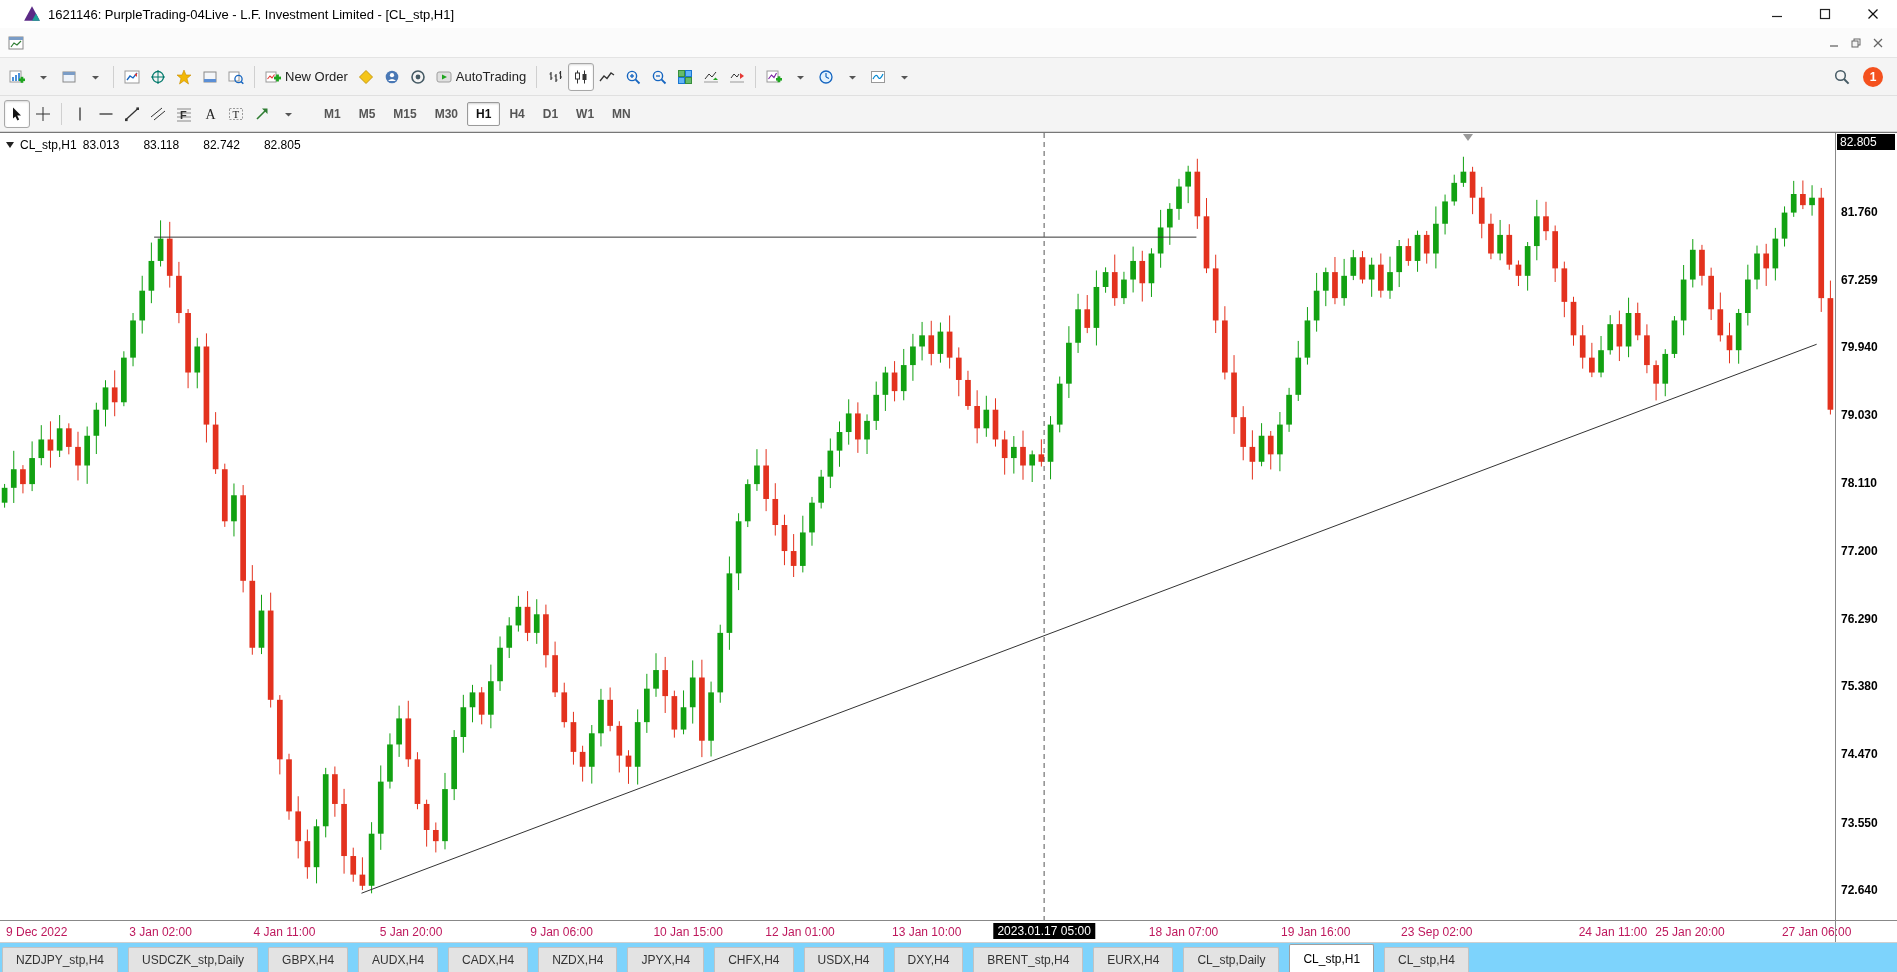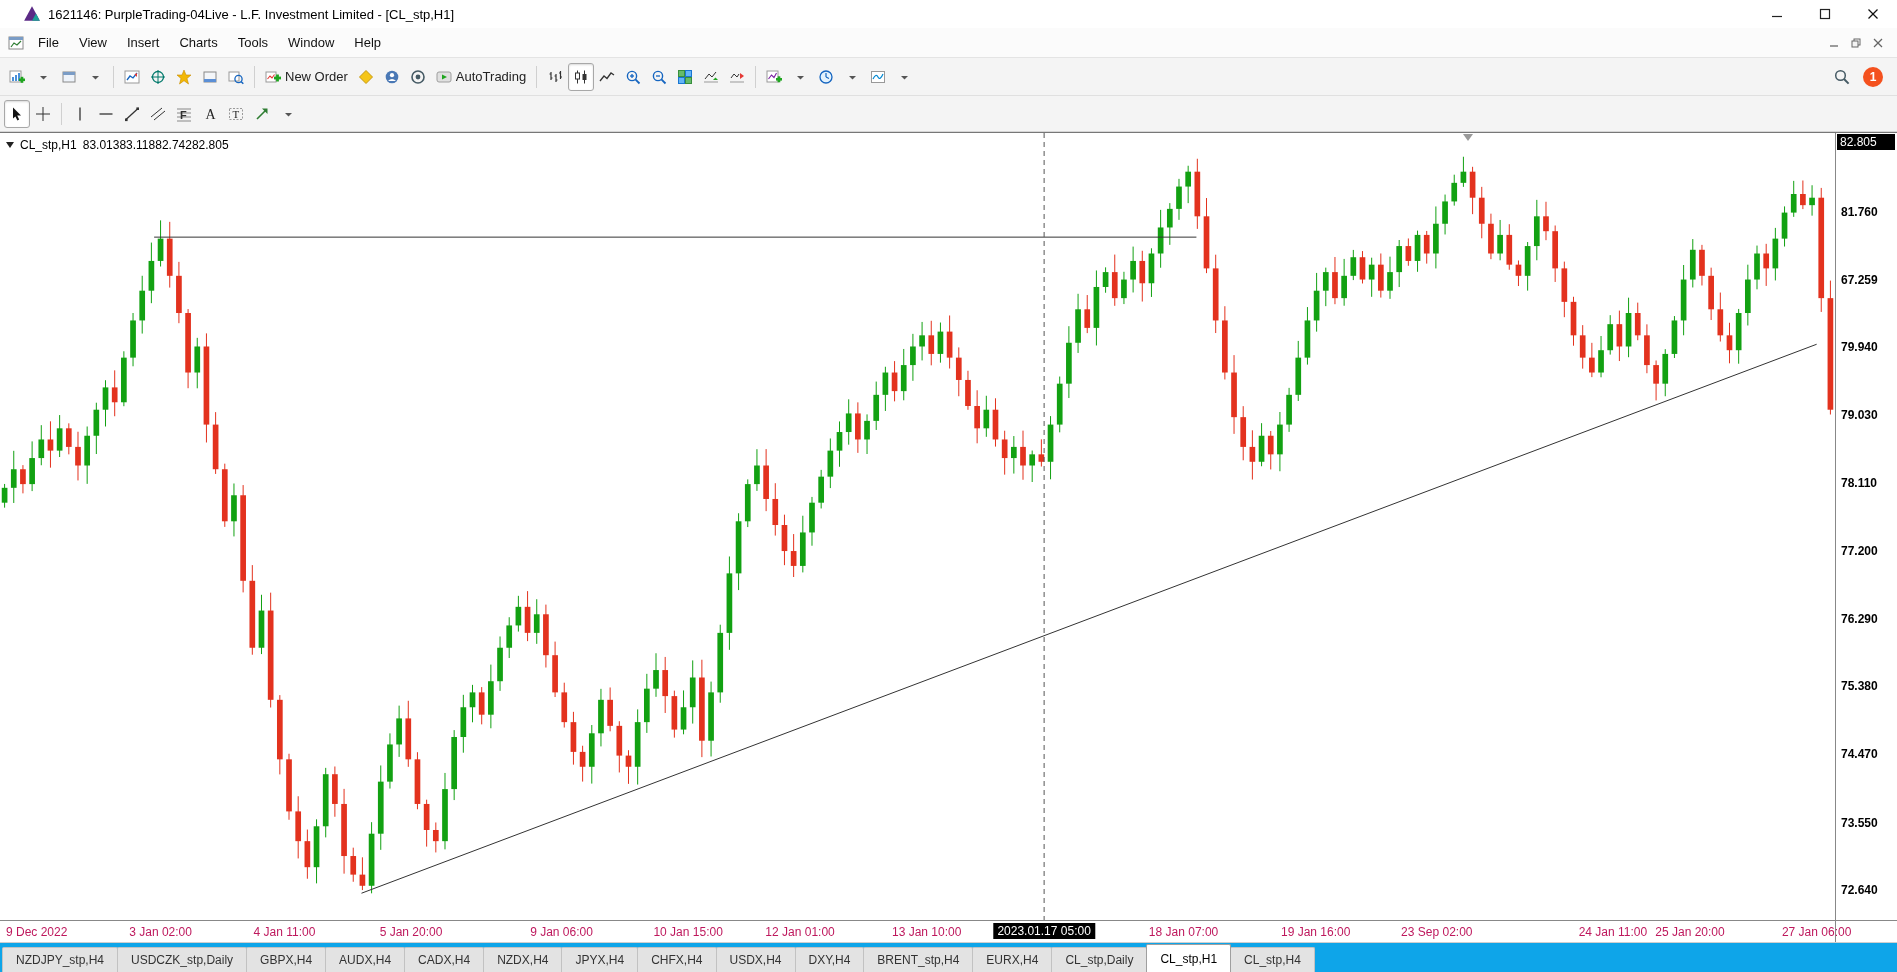--- a/index.html
+++ b/index.html
@@ -37,34 +37,34 @@
   .tf-group { display:flex; align-items:center; margin-left:14px; }
   .tf-btn { padding:4px 8px; font-size:12px; font-weight:bold; color:#555; border:1px solid transparent; border-radius:2px; }
   .tf-btn.active { background:#fff; border-color:#9a9a9a; box-shadow:inset 0 1px 2px rgba(0,0,0,.18); color:#111; }
 
   
   .chart-region { flex:1 1 auto; display:flex; border-top:1px solid #777; min-height:0; }
   .chart-pane { flex:1 1 auto; position:relative; background:#fff; min-width:0; }
   #chart-svg { position:absolute; inset:0; width:100%; height:100%; display:block; }
   .chart-label { position:absolute; top:5px; left:6px; display:flex; align-items:center; gap:6px; font-size:12px; color:#000; z-index:3; }
   .chart-label .tri { width:8px; height:8px; }
-  .ohlc-vals { display:flex; gap:0; }
+  .ohlc-vals { display:flex; gap:24px; }
 
   .price-axis { flex:0 0 62px; position:relative; background:#fff; border-left:1px solid #888; font-size:12px; }
   .y-tick { position:absolute; left:5px; transform:translateY(-50%); color:#000; white-space:nowrap;font-weight:bold; }
   .price-badge { position:absolute; left:1px; right:2px; background:#000; color:#fff; padding:1px 3px; font-size:12px; z-index:4; }
 
   .time-axis { flex:0 0 22px; display:flex; border-top:1px solid #888; background:#fff; }
   .time-strip { flex:1 1 auto; position:relative; }
   .x-tick { position:absolute; top:4px; transform:translateX(-50%); font-size:12px; color:#be185d; white-space:nowrap; }
   .x-badge { background:#000; color:#fff; padding:1px 4px; top:2px; }
   .time-corner { flex:0 0 62px; border-left:1px solid #888; }
 
   
-  .tabbar { flex:0 0 30px; background:#0ea5e9; border-top:1px solid #cfcfcf; display:flex; align-items:flex-end; padding:0 0 0 2px; }
+  .tabbar { flex:0 0 30px; background:#7dd3fc; border-top:1px solid #cfcfcf; display:flex; align-items:flex-end; padding:0 0 0 2px;gap:11px; }
   .tab { height:25px; padding:5px 13px 0 13px; font-size:12px; color:#333; background:#e3e3e3; border:1px solid #c2c2c2;
          border-bottom:none; margin-right:-1px; border-radius:2px 2px 0 0; white-space:nowrap; }
   .tab.active { background:#fff; color:#000; height:28px; padding-top:7px; border-color:#9f9f9f; position:relative; z-index:2; }
 </style>
 </head>
 <body>
 
 <div class="app">
 
   <div class="titlebar">
@@ -92,29 +92,20 @@
       </div>
     </div>
   </div>
 
   <div class="menubar">
     <svg class="mdi-chart-icon" viewBox="0 0 16 16">
       <rect x="1" y="2" width="14" height="12" fill="#fff" stroke="#888"></rect>
       <rect x="1" y="2" width="14" height="3" fill="#7a9cc6"></rect>
       <polyline points="3,12 6,8 9,10 13,6" fill="none" stroke="#2e7d32" stroke-width="1.2"></polyline>
     </svg>
-    <div id="menu-items" style="display:flex;">
-        <div class="menu-item">File</div>
-        <div class="menu-item">View</div>
-        <div class="menu-item">Insert</div>
-        <div class="menu-item">Charts</div>
-        <div class="menu-item">Tools</div>
-        <div class="menu-item">Window</div>
-        <div class="menu-item">Help</div>
-      </div>
     <div class="mdi-controls">
       <div class="mdi-btn">
         <svg width="10" height="10" viewBox="0 0 10 10">
             <line x1="1" y1="8" x2="9" y2="8" stroke="#666" stroke-width="1.3"></line>
           </svg>
       </div>
       <div class="mdi-btn">
         <svg width="10" height="10" viewBox="0 0 10 10">
             <rect x="3" y="1" width="6" height="6" fill="none" stroke="#666"></rect>
             <rect x="1" y="3" width="6" height="6" fill="#f4f4f4" stroke="#666"></rect>
@@ -398,20 +389,31 @@
       <svg class="ic" viewBox="0 0 16 16">
         <line x1="3" y1="13" x2="12" y2="4" stroke="#2e7d32" stroke-width="1.6"></line>
           <polygon points="13.5,2.5 13.5,8 8,2.5" fill="#2e7d32"></polygon>
       </svg>
     </div>
     <div class="tb-btn">
       <svg class="arr" viewBox="0 0 9 16">
           <polygon points="1,7 8,7 4.5,10.5" fill="#555"></polygon>
         </svg>
     </div>
+    <div id="tf-group" class="tf-group">
+        <div class="tf-btn">M1</div>
+        <div class="tf-btn">M5</div>
+        <div class="tf-btn">M15</div>
+        <div class="tf-btn">M30</div>
+        <div class="tf-btn active">H1</div>
+        <div class="tf-btn">H4</div>
+        <div class="tf-btn">D1</div>
+        <div class="tf-btn">W1</div>
+        <div class="tf-btn">MN</div>
+      </div>
   </div>
 
   <div class="chart-region">
     <div class="chart-pane">
       <svg id="chart-svg" preserveAspectRatio="none" viewBox="0 0 1835 787">
           <line x1="4.5875" y1="350.9572657289779" x2="4.5875" y2="374.6679082297556" stroke="#12a112" stroke-width="1"></line>
           <rect x="1.7432500000000002" y="354.81947069943266" width="5.6885" height="14.877126654064512" fill="#12a112"></rect>
           <line x1="13.762500000000001" y1="317.8221200592412" x2="13.762500000000001" y2="369.97716240496186" stroke="#12a112" stroke-width="1"></line>
           <rect x="10.91825" y="336.2230623818523" width="5.6885" height="18.59640831758037" fill="#12a112"></rect>
           <line x1="22.9375" y1="332.13335521652" x2="22.9375" y2="360.35205112595634" stroke="#e3321e" stroke-width="1"></line>

